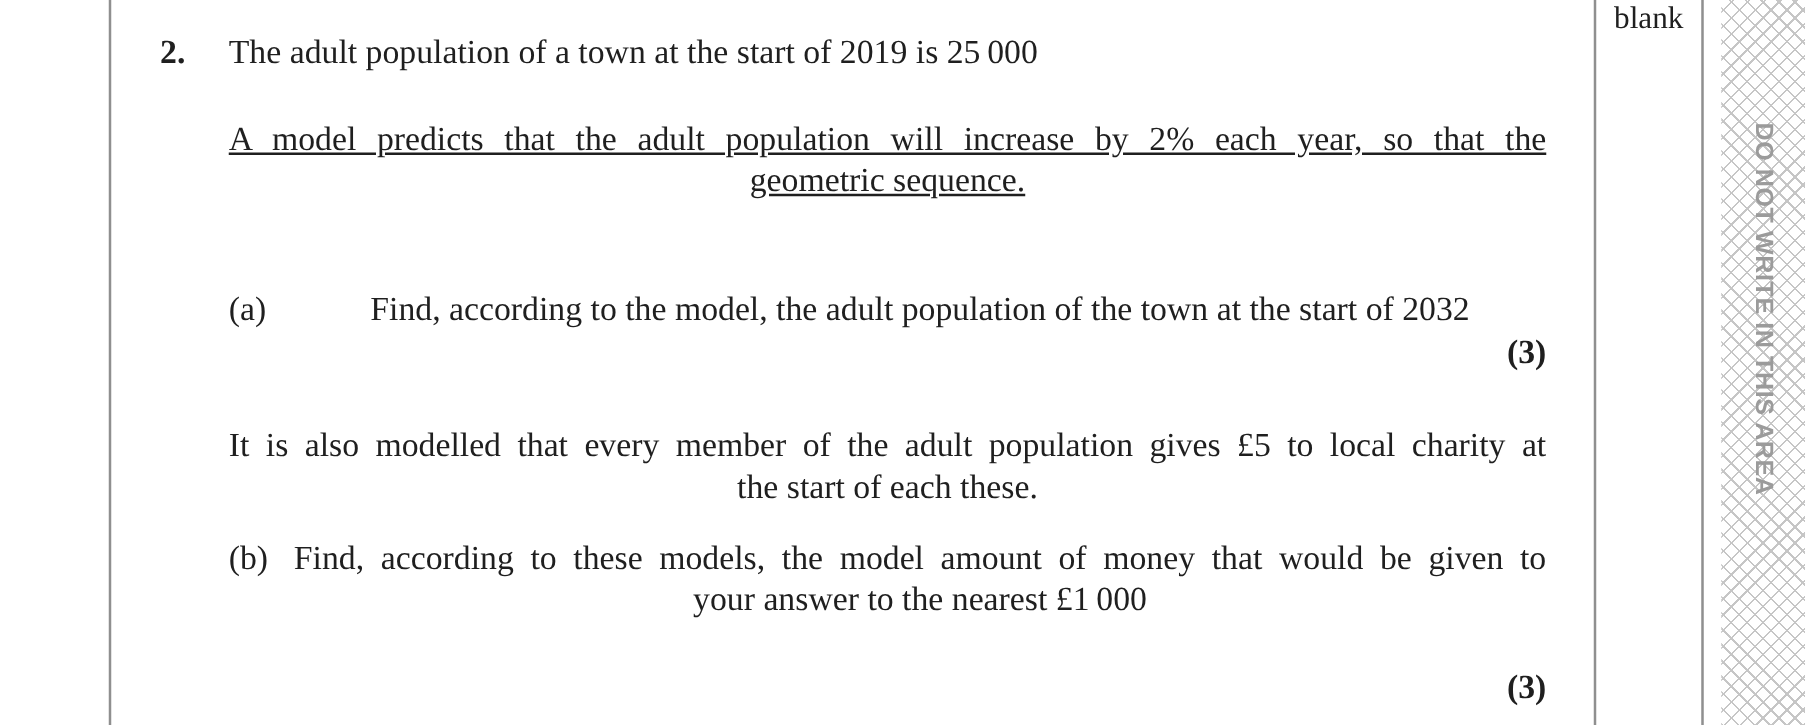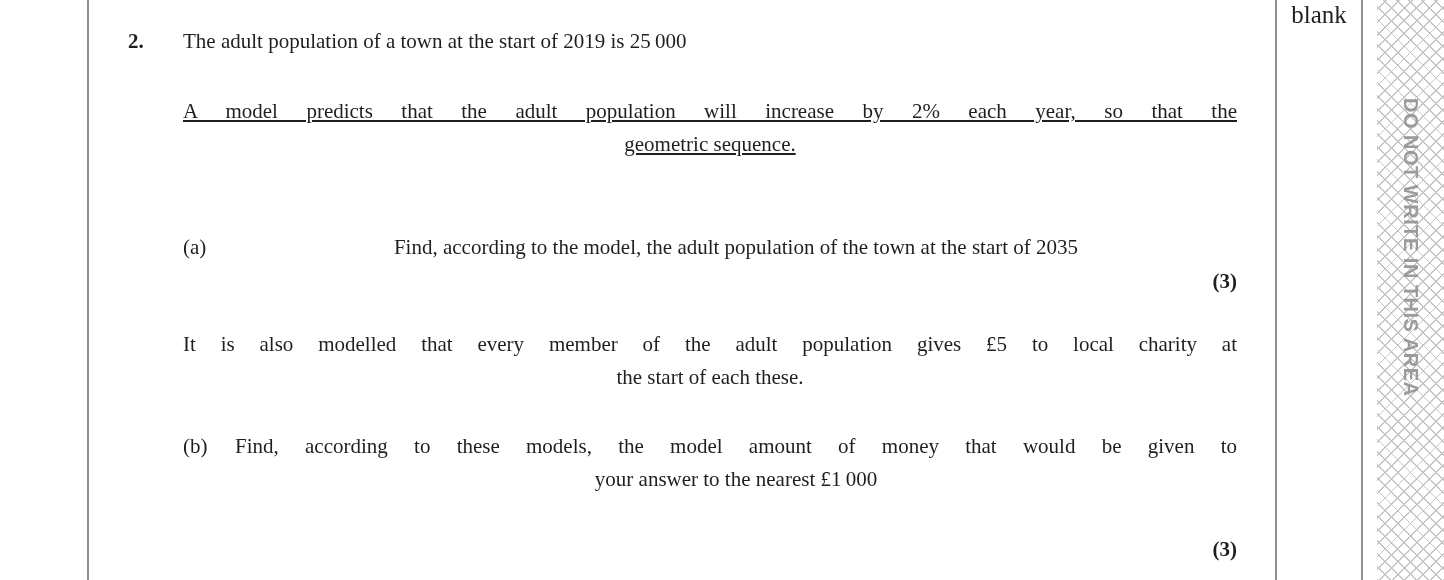--- a/index.html
+++ b/index.html
@@ -59,21 +59,21 @@
     font-family: "Liberation Sans", sans-serif;
     font-weight: bold;
     font-size: 20px;
     letter-spacing: 0.5px;
     color: #9b9b9b;
     white-space: nowrap;
   }
 
   .txt {
     position: absolute;
-    font-size: 21px;
+    font-size: 27px;
     line-height: 33px;
   }
   .body-col { left: 183px; width: 1054px; }
 
   .q-row { left: 128px; top: 25px; width: 1109px; white-space: nowrap; }
   .q-num {
     display: inline-block;
     width: 55px;
     font-weight: bold;
   }
@@ -81,21 +81,21 @@
   .line-j {
     text-align: justify;
     text-align-last: justify;
   }
   .line-l {
     text-align: center;
     white-space: nowrap;
   }
 
   .para-model   { top: 95px; text-decoration: underline; }
-  .para-charity { top: 328px; }
+  .para-charity { top: 340px; }
 
   .part { }
   .part-a { top: 231px; }
   .part-b { top: 430px; }
   .part-label {
     position: absolute;
     left: 0;
     top: 0;
   }
   .part-body {
@@ -130,21 +130,21 @@
     <span class="q-num">2.</span><span>The adult population of a town at the start of 2019 is 25 000</span>
   </div>
 
   <div class="txt body-col para-model">
     <div class="line-j">A model predicts that the adult population will increase by 2% each year, so that the</div>
     <div class="line-l">geometric sequence.</div>
   </div>
 
   <div class="txt body-col part part-a">
     <span class="part-label">(a)</span>
-    <div class="part-body line-l">Find, according to the model, the adult population of the town at the start of 2035</div>
+    <div class="part-body line-l">Find, according to the model, the adult population of the town at the start of 2032</div>
   </div>
 
   <div class="txt body-col marks marks-a">(3)</div>
 
   <div class="txt body-col para-charity">
     <div class="line-j">It is also modelled that every member of the adult population gives £5 to local charity at</div>
     <div class="line-l">the start of each these.</div>
   </div>
 
   <div class="txt body-col part part-b">

